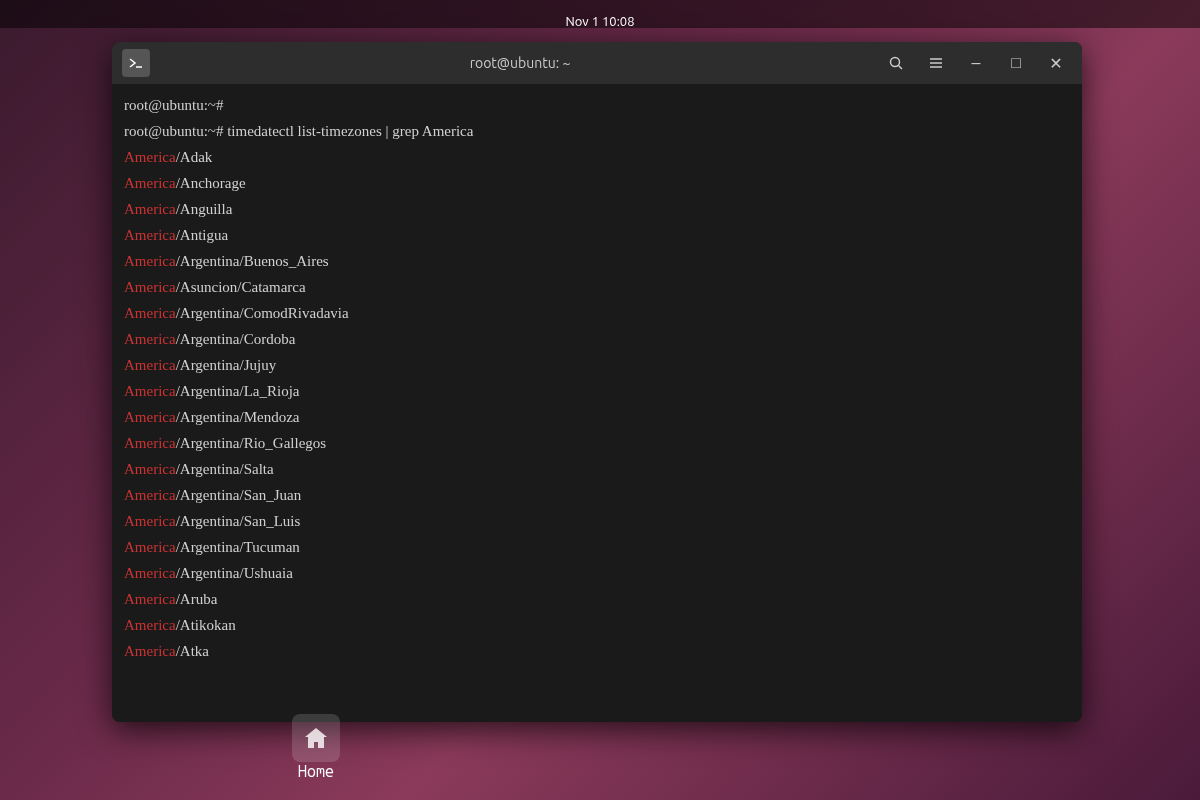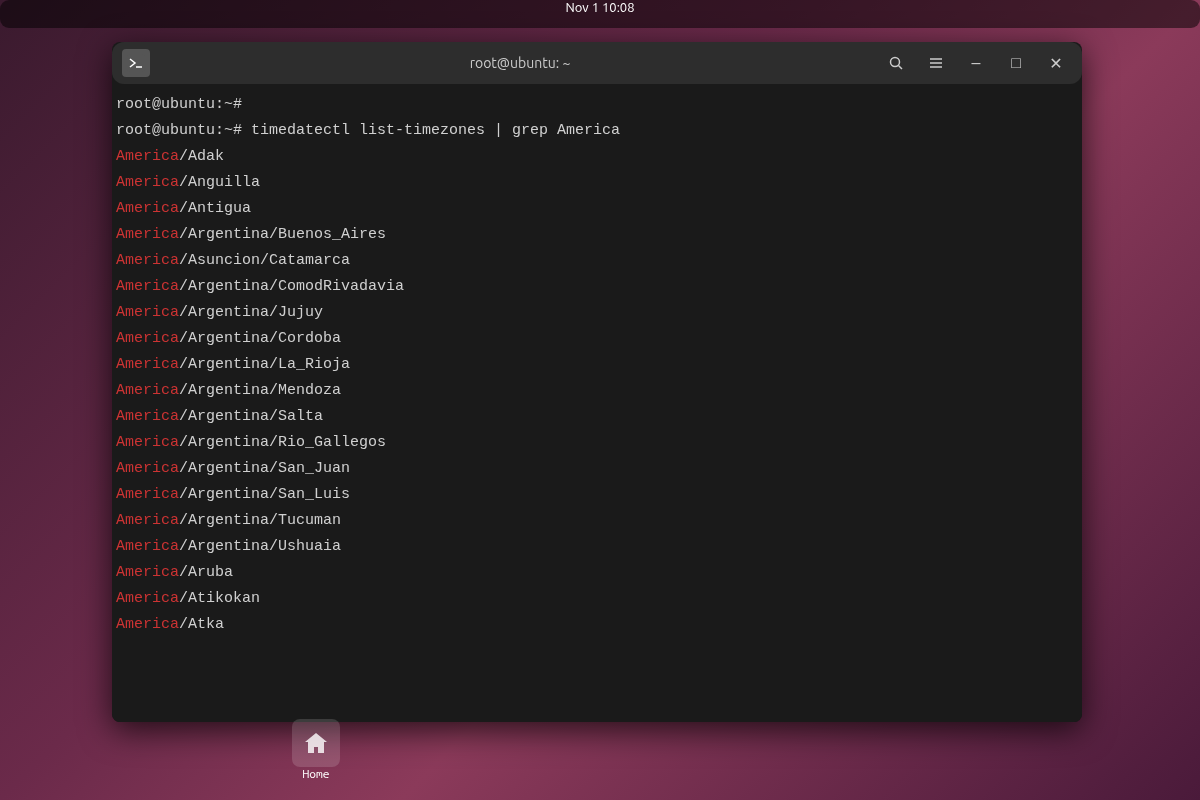--- a/index.html
+++ b/index.html
@@ -14,27 +14,26 @@
     }
 
     .taskbar {
       position: absolute;
       top: 0;
       left: 0;
       right: 0;
       height: 28px;
       background: rgba(0,0,0,0.5);
       display: flex;
-      align-items: flex-start;
+      align-items: flex-end;
       justify-content: center;
       color: #fff;
       font-size: 13px;
       font-family: 'Ubuntu', sans-serif;
       z-index: 10;
-      border-radius: 9px;
     }
 
     .terminal-window {
       position: absolute;
       top: 42px;
       left: 112px;
       width: 970px;
       height: 680px;
       background: #1a1a1a;
       border-radius: 8px;
@@ -45,21 +44,20 @@
     }
 
     .terminal-titlebar {
       background: #2d2d2d;
       height: 42px;
       display: flex;
       align-items: center;
       padding: 0 10px;
       flex-shrink: 0;
       position: relative;
-      border-radius: 12px;
     }
 
     .terminal-icon {
       width: 28px;
       height: 28px;
       background: #555;
       border-radius: 4px;
       display: flex;
       align-items: center;
       justify-content: center;
@@ -95,24 +93,24 @@
       justify-content: center;
       border-radius: 4px;
     }
 
     .terminal-body {
       flex: 1;
       background: #1a1a1a;
       color: #d0d0d0;
       font-size: 15px;
       line-height: 26px;
-      padding: 8px 4px;
+      padding: 8px 12px;
       overflow-y: scroll;
       position: relative;
-      font-family: Liberation Mono, monospace;
+      font-family: Liberation Serif, serif;
     }
 
     .terminal-body::-webkit-scrollbar {
       width: 10px;
     }
     .terminal-body::-webkit-scrollbar-track {
       background: #2a2a2a;
     }
     .terminal-body::-webkit-scrollbar-thumb {
       background: #666;
@@ -126,21 +124,21 @@
     .line { white-space: pre; }
 
     .home-icon {
       position: absolute;
       bottom: 20px;
       right: 860px;
       display: flex;
       flex-direction: column;
       align-items: center;
       color: #fff;
-      font-size: 12px;
+      font-size: 16px;
     }
 
     .home-icon-shape {
       width: 48px;
       height: 48px;
       background: rgba(255,255,255,0.15);
       border-radius: 8px;
       display: flex;
       align-items: center;
       justify-content: center;
@@ -187,31 +185,32 @@
       <button class="titlebar-btn close" title="Close">
         <span>✕</span>
       </button>
     </div>
   </div>
 
   <div class="terminal-body" id="terminal-body">
   <div class="line"><span class="prompt">root@ubuntu:~#</span></div>
       <div class="line"><span class="prompt">root@ubuntu:~#</span><span class="white"> timedatectl list-timezones | grep America</span></div>
       <div class="line"><span class="red">America</span><span class="white">/Adak</span></div>
+      <div class="line"><span class="red">America</span><span class="white">/Anchorage</span></div>
       <div class="line"><span class="red">America</span><span class="white">/Anguilla</span></div>
       <div class="line"><span class="red">America</span><span class="white">/Antigua</span></div>
       <div class="line"><span class="red">America</span><span class="white">/Argentina/Buenos_Aires</span></div>
       <div class="line"><span class="red">America</span><span class="white">/Asuncion/Catamarca</span></div>
       <div class="line"><span class="red">America</span><span class="white">/Argentina/ComodRivadavia</span></div>
+      <div class="line"><span class="red">America</span><span class="white">/Argentina/Cordoba</span></div>
       <div class="line"><span class="red">America</span><span class="white">/Argentina/Jujuy</span></div>
-      <div class="line"><span class="red">America</span><span class="white">/Argentina/Cordoba</span></div>
       <div class="line"><span class="red">America</span><span class="white">/Argentina/La_Rioja</span></div>
       <div class="line"><span class="red">America</span><span class="white">/Argentina/Mendoza</span></div>
+      <div class="line"><span class="red">America</span><span class="white">/Argentina/Rio_Gallegos</span></div>
       <div class="line"><span class="red">America</span><span class="white">/Argentina/Salta</span></div>
-      <div class="line"><span class="red">America</span><span class="white">/Argentina/Rio_Gallegos</span></div>
       <div class="line"><span class="red">America</span><span class="white">/Argentina/San_Juan</span></div>
       <div class="line"><span class="red">America</span><span class="white">/Argentina/San_Luis</span></div>
       <div class="line"><span class="red">America</span><span class="white">/Argentina/Tucuman</span></div>
       <div class="line"><span class="red">America</span><span class="white">/Argentina/Ushuaia</span></div>
       <div class="line"><span class="red">America</span><span class="white">/Aruba</span></div>
       <div class="line"><span class="red">America</span><span class="white">/Atikokan</span></div>
       <div class="line"><span class="red">America</span><span class="white">/Atka</span></div>
     </div>
 </div>
 

